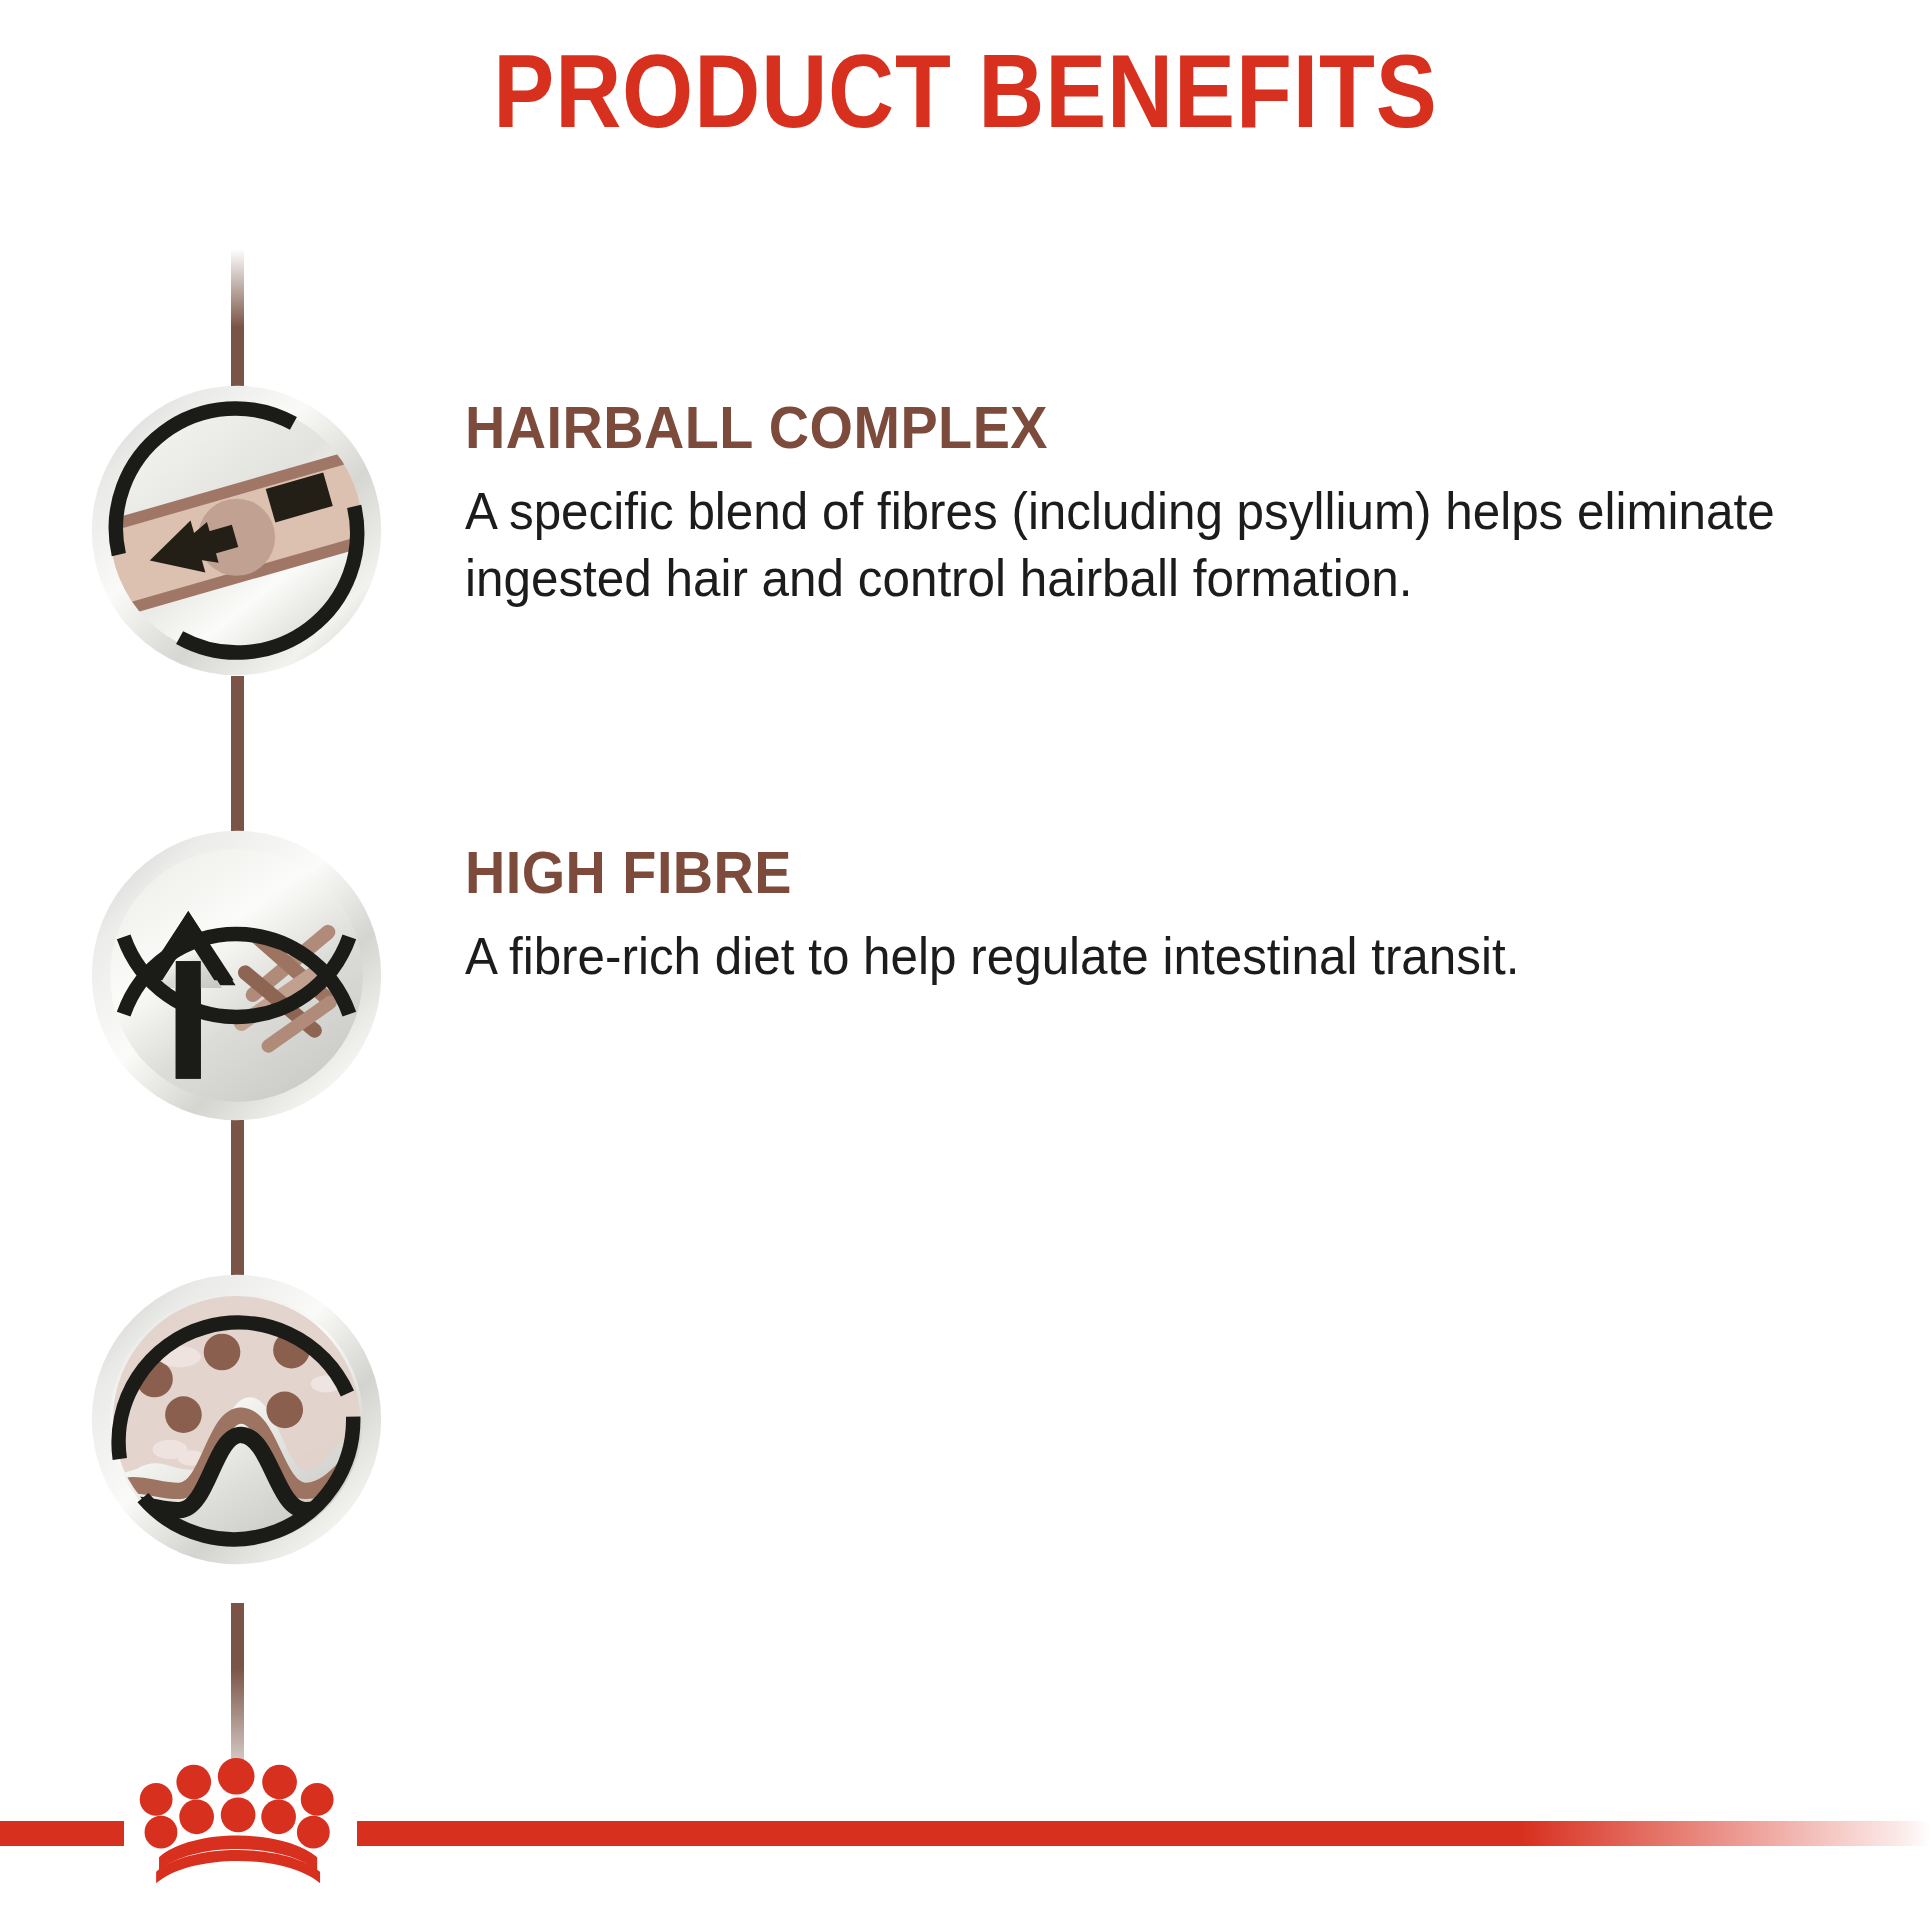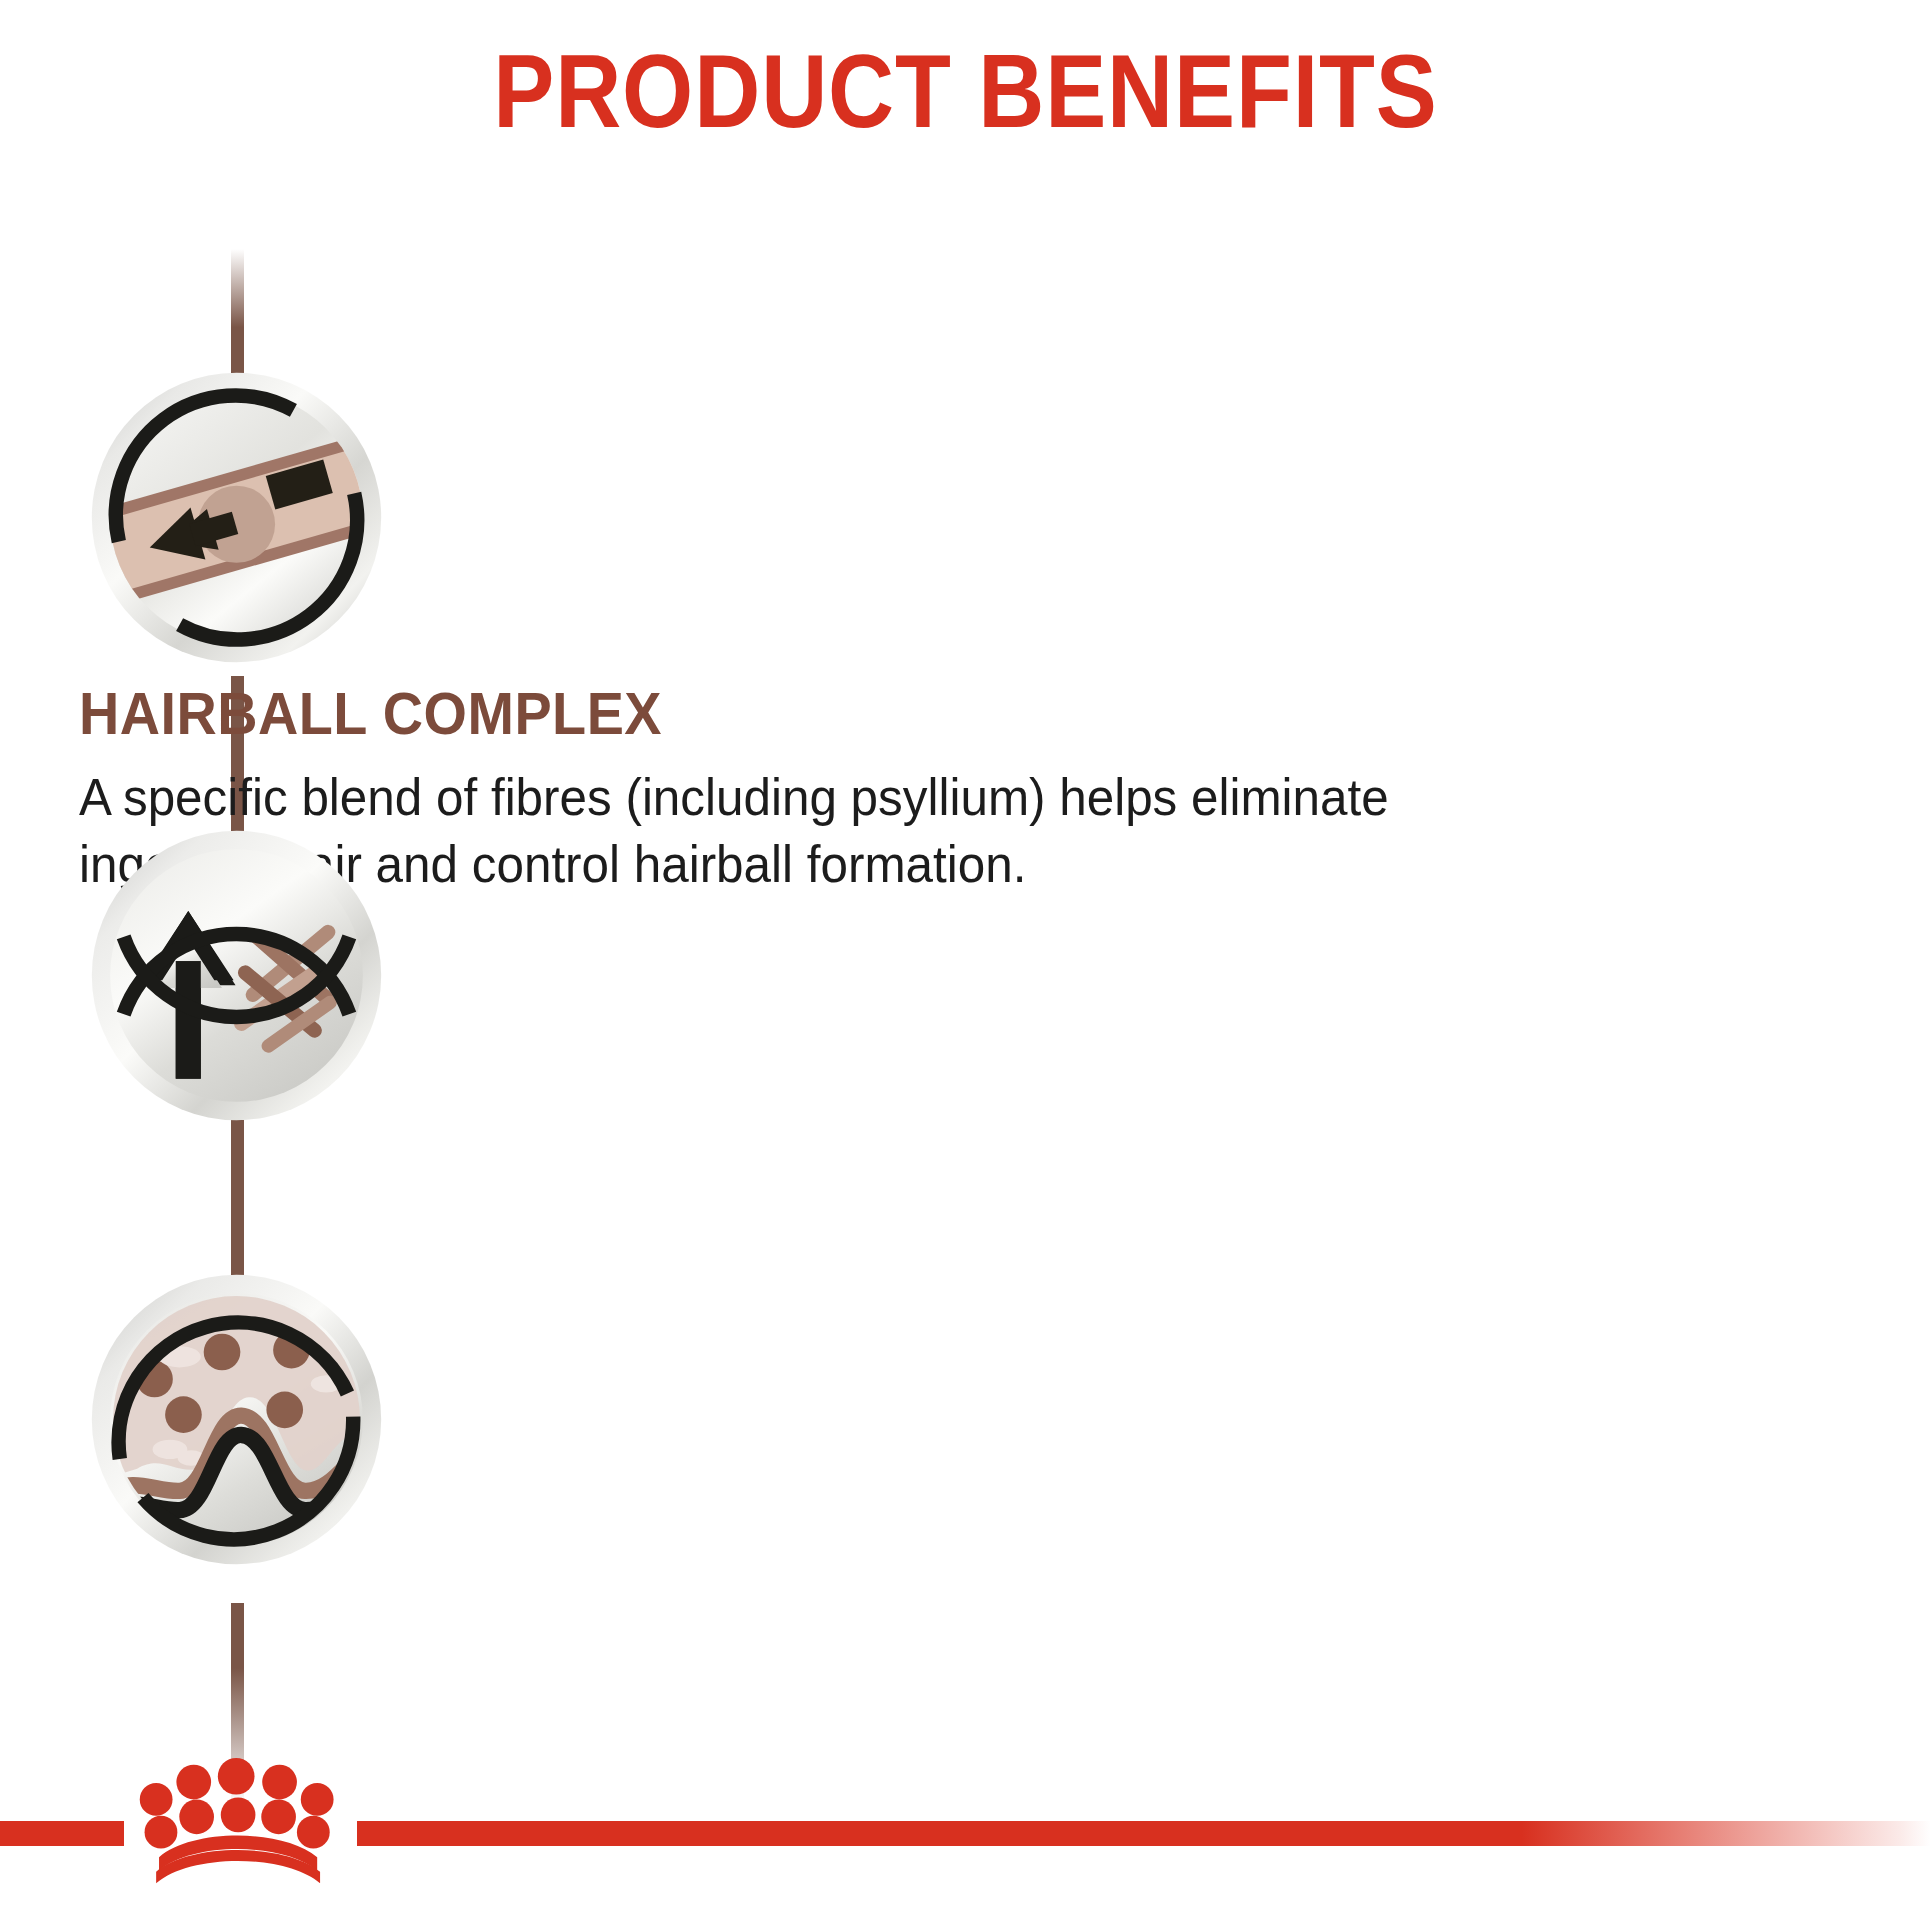--- a/index.html
+++ b/index.html
@@ -49,21 +49,21 @@
     background: linear-gradient(to bottom, #7A5547 0%, #7A5547 32%, rgba(122,85,71,0) 100%);
   }
 
   
   .row {
     position: absolute;
     left: 0; width: 1931px;
     display: flex;
     align-items: flex-start;
   }
-  #row-0 { top: 368px; flex-direction: column; }
+  #row-0 { top: 381px; }
   #row-1 { top: 826px; }
   #row-2 { top: 1270px; }
 
   .icon-wrap {
     position: relative;
     width: 299px; height: 299px;
     margin-left: 87px;
     flex: 0 0 auto;
   }
   .icon-svg { display: block; width: 299px; height: 299px; }
@@ -223,20 +223,24 @@
             <polygon points="105,88 58,160 78,160 105,118 132,160 152,160" fill="#1B1B18"></polygon>
           </g>
         </g>
 
         <g fill="none" stroke="#1B1B18" stroke-width="15" stroke-linecap="butt">
           <path d="M 38 195 A 124 124 0 0 1 272 195"></path>
           <path d="M 272 115 A 124 124 0 0 1 38 115"></path>
         </g>
       </svg>
     </div>
+    <div class="text-col">
+      <div class="benefit-title">HIGH FIBRE</div>
+      <div class="benefit-desc">A fibre-rich diet to help regulate intestinal transit.</div>
+    </div>
   </div>
 
   <div class="row" id="row-2">
     <div class="icon-wrap">
       <svg class="icon-svg" viewBox="0 0 310 310" xmlns="http://www.w3.org/2000/svg">
         <defs>
           <linearGradient id="met3" x1="0" y1="0" x2="1" y2="1">
             <stop offset="0%" stop-color="#C6C6C4"></stop>
             <stop offset="20%" stop-color="#EAEAE8"></stop>
             <stop offset="45%" stop-color="#FAFAF8"></stop>

